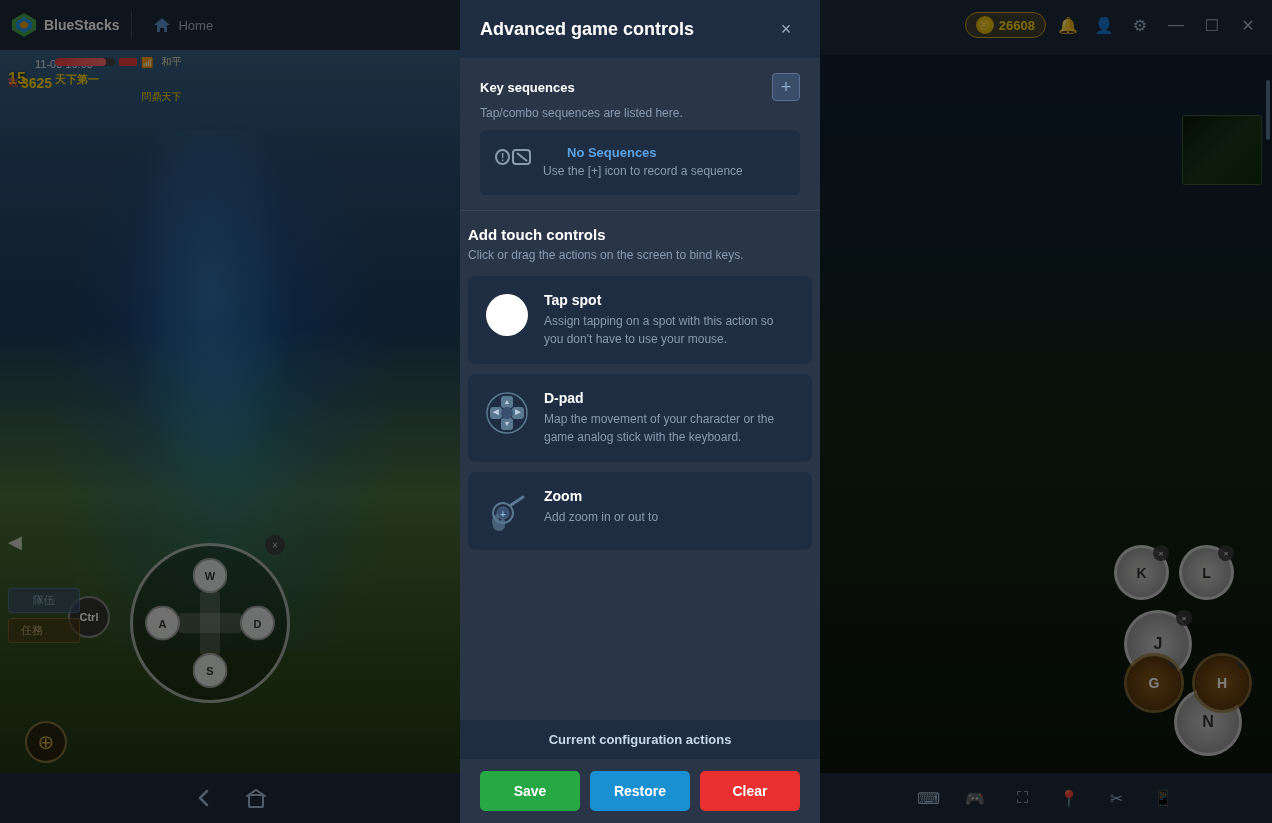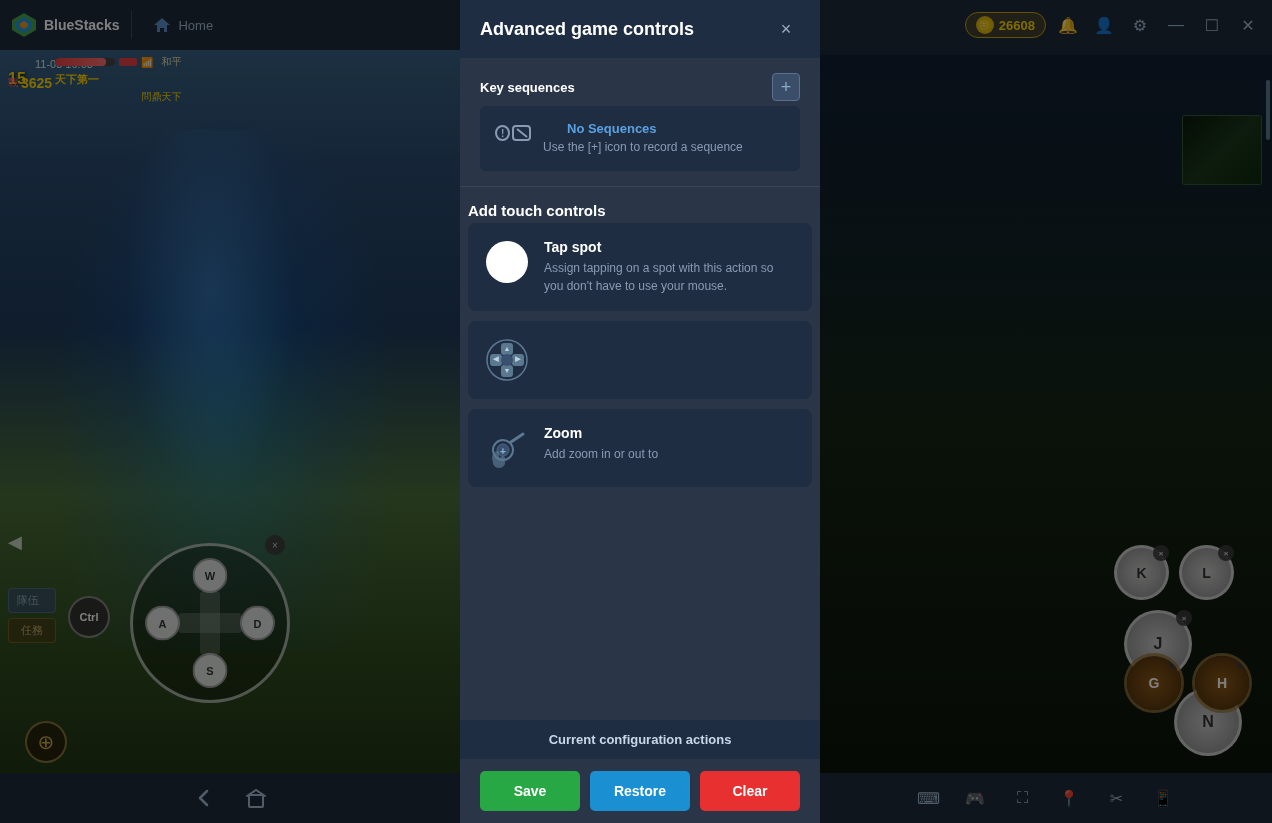--- a/index.html
+++ b/index.html
@@ -771,21 +771,21 @@
   </div>
 
   <div class="game-character">
     <div style="position:absolute;top:0;left:0;width:100%;height:100%;background:radial-gradient(ellipse at 50% 60%, rgba(0,150,255,0.2) 0%, rgba(0,80,200,0.1) 40%, transparent 70%);"></div>
 
     <div style="position:absolute;top:30px;left:60px;width:200px;height:400px;background:radial-gradient(ellipse at 50% 40%, rgba(100,180,255,0.3) 0%, transparent 60%);"></div>
   </div>
 
   <div style="position:absolute;bottom:180px;left:8px;color:#fff;font-size:11px;opacity:0.8;z-index:5;">
     <div style="display:flex;flex-direction:column;gap:5px;">
-      <div style="background:rgba(60,80,120,0.8);border:1px solid rgba(100,150,200,0.5);border-radius:4px;padding:4px 8px;color:#a0c0e0;font-size:11px;cursor:pointer;">隊伍</div>
+      <div style="background:rgba(60,80,120,0.8);border:1px solid rgba(100,150,200,0.5);border-radius:4px;padding:4px 24px;color:#a0c0e0;font-size:11px;cursor:pointer;">隊伍</div>
       <div style="background:rgba(80,60,20,0.8);border:1px solid rgba(180,140,60,0.5);border-radius:4px;padding:4px 12px;color:#e0c080;font-size:11px;cursor:pointer;">任務</div>
     </div>
   </div>
 
   <div style="position:absolute;bottom:270px;left:8px;color:#fff;font-size:18px;opacity:0.7;">◀</div>
 
   <div class="dpad-overlay">
     <div class="dpad-close">×</div>
     <div class="dpad-circle">
       <div class="dpad-btn up">W</div>
@@ -906,39 +906,41 @@
 
   <div class="modal-content">
 
     <div class="section">
       <div class="section-header">
         <span class="section-title">Key sequences</span>
         <div class="add-btn">
           <span>+</span>
         </div>
       </div>
+      <p class="section-subtitle">Tap/combo sequences are listed here.</p>
 
       <div class="no-sequences-box">
         <div class="warning-icon">
           <div class="warn-circle">!</div>
           <div class="warn-slash">
             <svg width="14" height="12" viewBox="0 0 14 12">
               <line x1="2" y1="2" x2="12" y2="10" stroke="#8a9ab0" stroke-width="2"></line>
             </svg>
           </div>
         </div>
         <div class="no-seq-content">
           <div class="no-seq-title">No Sequences</div>
           <div class="no-seq-text">Use the [+] icon to record a sequence</div>
         </div>
       </div>
     </div>
 
     <div class="touch-section">
       <div class="touch-title">Add touch controls</div>
+      <p class="touch-subtitle">Click or drag the actions on the screen to bind keys.</p>
 
       <div class="control-card">
         <div class="control-card-icon">
           <div class="tap-spot-icon"></div>
         </div>
         <div class="control-card-text">
           <div class="control-card-title">Tap spot</div>
           <div class="control-card-desc">Assign tapping on a spot with this action so you don't have to use your mouse.</div>
         </div>
       </div>
@@ -951,20 +953,24 @@
             <rect x="16" y="27" width="12" height="12" rx="3" fill="#5a7890"></rect>
             <rect x="5" y="16" width="12" height="12" rx="3" fill="#5a7890"></rect>
             <rect x="27" y="16" width="12" height="12" rx="3" fill="#5a7890"></rect>
             <circle cx="22" cy="22" r="6" fill="#3a5070"></circle>
             <text x="22" y="12" text-anchor="middle" font-size="7" fill="#c0d0e0" font-weight="bold" dy="1">▲</text>
             <text x="22" y="34" text-anchor="middle" font-size="7" fill="#c0d0e0" font-weight="bold" dy="1">▼</text>
             <text x="11" y="23" text-anchor="middle" font-size="7" fill="#c0d0e0" font-weight="bold" dy="0">◀</text>
             <text x="33" y="23" text-anchor="middle" font-size="7" fill="#c0d0e0" font-weight="bold" dy="0">▶</text>
           </svg>
         </div>
+        <div class="control-card-text">
+          <div class="control-card-title">D-pad</div>
+          <div class="control-card-desc">Map the movement of your character or the game analog stick with the keyboard.</div>
+        </div>
       </div>
 
       <div class="control-card">
         <div class="control-card-icon">
           <svg class="zoom-icon" viewBox="0 0 44 44">
             <circle cx="18" cy="24" r="10" fill="none" stroke="#5a7890" stroke-width="2"></circle>
             <circle cx="18" cy="24" r="6" fill="#3a5070" stroke="#4a6880" stroke-width="1"></circle>
             <line x1="26" y1="16" x2="38" y2="8" stroke="#5a7890" stroke-width="3" stroke-linecap="round"></line>
             <text x="18" y="29" text-anchor="middle" font-size="10" fill="#8ab0d0" font-weight="bold">+</text>
 

